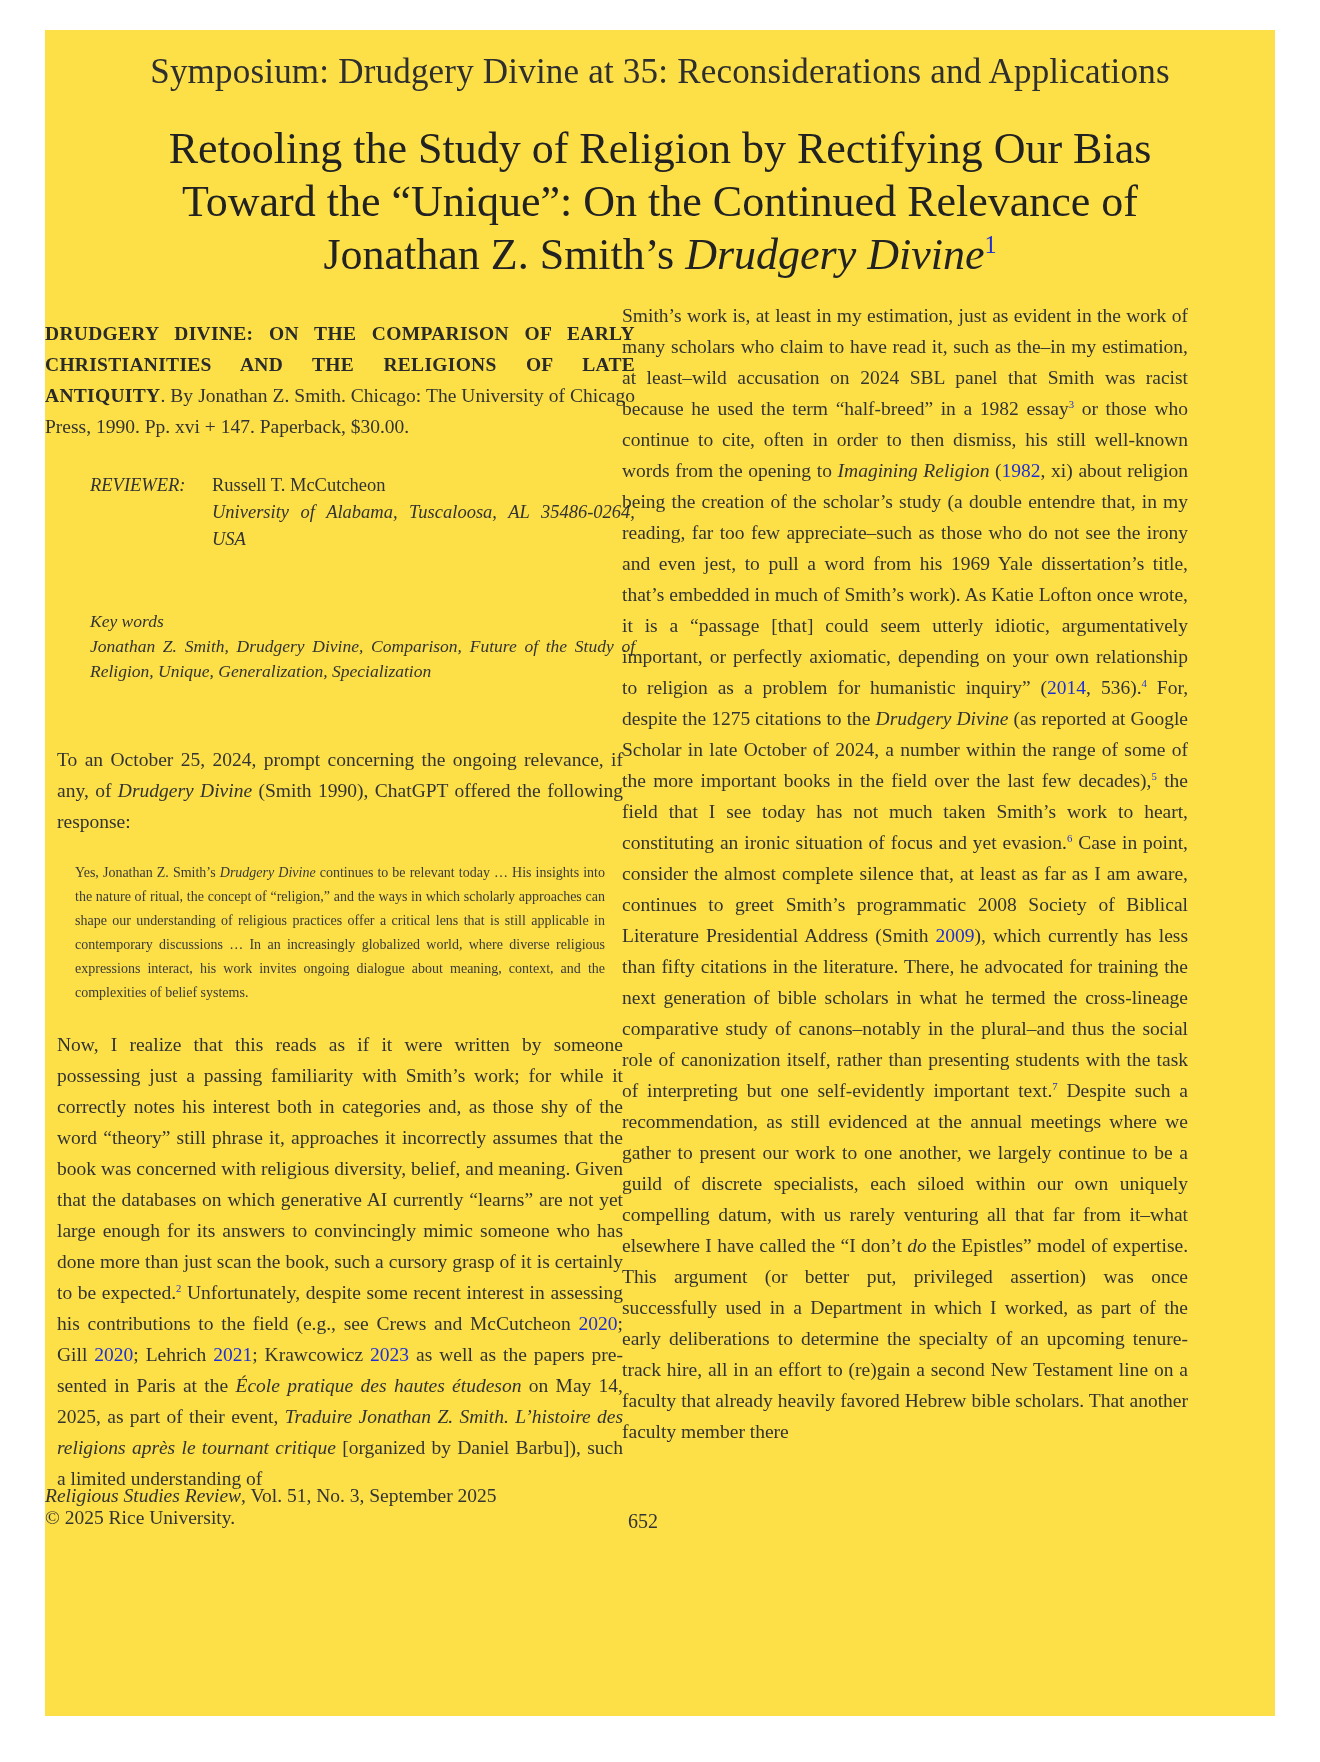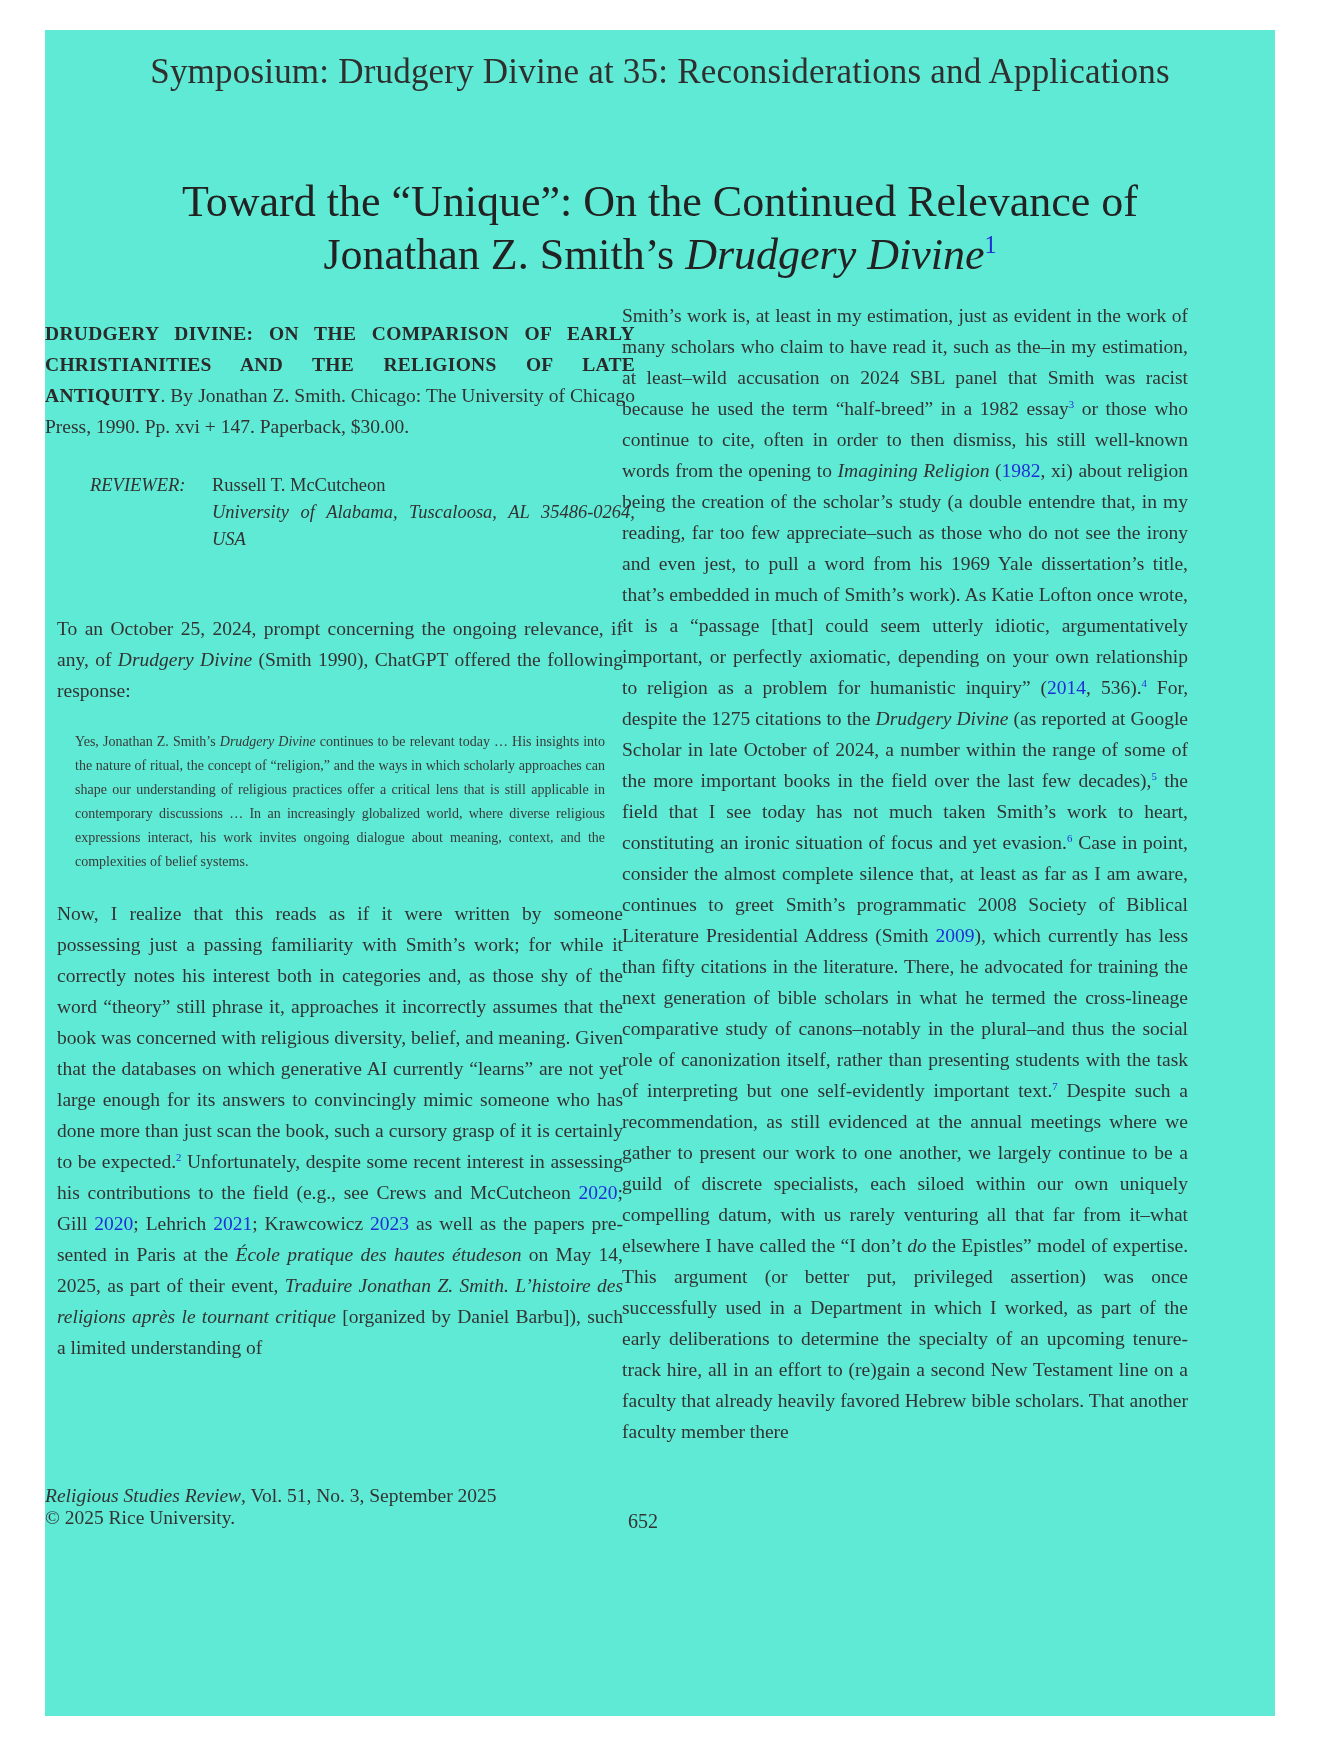--- a/index.html
+++ b/index.html
@@ -1,18 +1,18 @@
 <!DOCTYPE html>
 <html><head>
 <meta charset="utf-8">
 <style>
   html, body { margin: 0; padding: 0; background: #ffffff; }
   body { width: 1320px; height: 1762px; position: relative; overflow: hidden;
          font-family: "DejaVu Serif", "Liberation Serif", serif; color: #2a2a2a; }
-  .page { position: absolute; left: 45px; top: 30px; width: 1230px; height: 1686px; background: #5eead4; }
+  .page { position: absolute; left: 45px; top: 30px; width: 1230px; height: 1686px; background: #fde047; }
   .symposium { position: absolute; left: 0; right: 0; top: 22px; text-align: center;
                font-family: "Liberation Serif", serif; font-size: 35px; color: #2f2f2f; letter-spacing: 0.2px; }
   .article-title { position: absolute; left: 60px; right: 60px; top: 92px; text-align: center;
                    font-family: "Liberation Serif", serif; font-size: 44px; line-height: 53px; color: #222; }
   .article-title i { font-style: italic; }
   sup.fn { color: #1f2fd6; font-size: 0.55em; vertical-align: super; line-height: 0; }
   .link { color: #1f2fd6; }
   .col { position: absolute; top: 288px; width: 590px; font-family: "Liberation Serif", serif;
          font-size: 19.5px; line-height: 31px; color: #333; text-align: justify; hyphens: manual; }
   .col-left { left: 0; }
@@ -33,37 +33,41 @@
               font-size: 20px; font-weight: normal; color: #333; }
 </style>
 </head>
 <body>
 
 <div class="page">
 
   <div class="symposium">Symposium: Drudgery Divine at 35: Reconsiderations and Applications</div>
 
   <h1 class="article-title" style="margin:0;font-weight:normal;">
-    <br>
+    <span>Retooling the Study of Religion by Rectifying Our Bias</span><br>
     <span>Toward the “Unique”: On the Continued Relevance of</span><br>
     <span>Jonathan Z. Smith’s </span><i>Drudgery Divine</i><sup class="fn">1</sup>
   </h1>
 
   <div class="col col-left" style="left:0;">
     <p class="book-head">
       <b>DRUDGERY DIVINE: ON THE COMPARISON OF EARLY CHRISTIANITIES AND THE RELIGIONS OF LATE ANTIQUITY</b><span>. By Jonathan Z. Smith. Chicago: The University of Chicago Press, 1990. Pp. xvi + 147. Paperback, $30.00.</span>
     </p>
 
     <div class="reviewer">
       <span class="lbl">REVIEWER:</span>
       <span>Russell T. McCutcheon</span>
       <span></span>
       <span class="aff">University of Alabama, Tuscaloosa, AL 35486-0264, USA</span>
     </div>
 
+    <div class="keywords">
+      <div>Key words</div>
+      <div>Jonathan Z. Smith, Drudgery Divine, Comparison, Future of the Study of Religion, Unique, Generalization, Specialization</div>
+    </div>
 
     <p class="para intro"><span>To an October 25, 2024, prompt concerning the ongoing rele­vance, if any, of </span><i>Drudgery Divine</i><span> (Smith 1990), ChatGPT offered the following response:</span></p>
 
     <blockquote class="quote"><span>Yes, Jonathan Z. Smith’s </span><i>Drudgery Divine</i><span> continues to be relevant today … His insights into the nature of ritual, the concept of “religion,” and the ways in which scholarly ap­proaches can shape our understanding of religious practices offer a critical lens that is still applicable in contemporary discussions … In an increasingly globalized world, where diverse religious expressions interact, his work invites on­going dialogue about meaning, context, and the complexities of belief systems.</span></blockquote>
 
     <p class="para"><span>Now, I realize that this reads as if it were written by someone possessing just a passing familiarity with Smith’s work; for while it correctly notes his interest both in categories and, as those shy of the word “theory” still phrase it, approaches it incorrectly assumes that the book was concerned with re­ligious diversity, belief, and meaning. Given that the data­bases on which generative AI currently “learns” are not yet large enough for its answers to convincingly mimic someone who has done more than just scan the book, such a cursory grasp of it is certainly to be expected.</span><sup class="fn">2</sup><span> Unfortunately, de­spite some recent interest in assessing his contributions to the field (e.g., see Crews and McCutcheon </span><span class="link">2020</span><span>; Gill </span><span class="link">2020</span><span>; Lehrich </span><span class="link">2021</span><span>; Krawcowicz </span><span class="link">2023</span><span> as well as the papers pre­sented in Paris at the </span><i>École pratique des hautes étudeson</i><span> on May 14, 2025, as part of their event, </span><i>Traduire Jonathan Z. Smith. L’histoire des religions après le tournant critique</i><span> [or­ganized by Daniel Barbu]), such a limited understanding of</span></p>
   </div>
 
   <div class="col col-right" style="left:565px; top:258px;">
     <p class="para"><span>Smith’s work is, at least in my estimation, just as evident in the work of many scholars who claim to have read it, such as the–in my estimation, at least–wild accusation on 2024 SBL panel that Smith was racist because he used the term “half-breed” in a 1982 essay</span><sup class="fn">3</sup><span> or those who continue to cite, often in order to then dismiss, his still well-known words from the opening to </span><i>Imagining Religion</i><span> (</span><span class="link">1982</span><span>, xi) about religion being the creation of the scholar’s study (a double entendre that, in my reading, far too few appreciate–such as those who do not see the irony and even jest, to pull a word from his 1969 Yale dissertation’s title, that’s embedded in much of Smith’s work). As Katie Lofton once wrote, it is a “passage [that] could seem utterly idiotic, argumentatively important, or perfectly axiomatic, depending on your own relationship to religion as a problem for humanistic inquiry” (</span><span class="link">2014</span><span>, 536).</span><sup class="fn">4</sup><span> For, despite the 1275 citations to the </span><i>Drudgery Divine</i><span> (as re­ported at Google Scholar in late October of 2024, a number within the range of some of the more important books in the field over the last few decades),</span><sup class="fn">5</sup><span> the field that I see today has not much taken Smith’s work to heart, constituting an ironic situation of focus and yet evasion.</span><sup class="fn">6</sup><span> Case in point, consider the almost complete silence that, at least as far as I am aware, continues to greet Smith’s programmatic 2008 Society of Biblical Literature Presidential Address (Smith </span><span class="link">2009</span><span>), which currently has less than fifty citations in the literature. There, he advocated for training the next generation of bible schol­ars in what he termed the cross-lineage comparative study of canons–notably in the plural–and thus the social role of canonization itself, rather than presenting students with the task of interpreting but one self-evidently important text.</span><sup class="fn">7</sup><span> Despite such a recommendation, as still evidenced at the an­nual meetings where we gather to present our work to one another, we largely continue to be a guild of discrete special­ists, each siloed within our own uniquely compelling datum, with us rarely venturing all that far from it–what elsewhere I have called the “I don’t </span><i>do</i><span> the Epistles” model of expertise. This argument (or better put, privileged assertion) was once successfully used in a Department in which I worked, as part of the early deliberations to determine the specialty of an up­coming tenure-track hire, all in an effort to (re)gain a second New Testament line on a faculty that already heavily favored Hebrew bible scholars. That another faculty member there</span></p>

